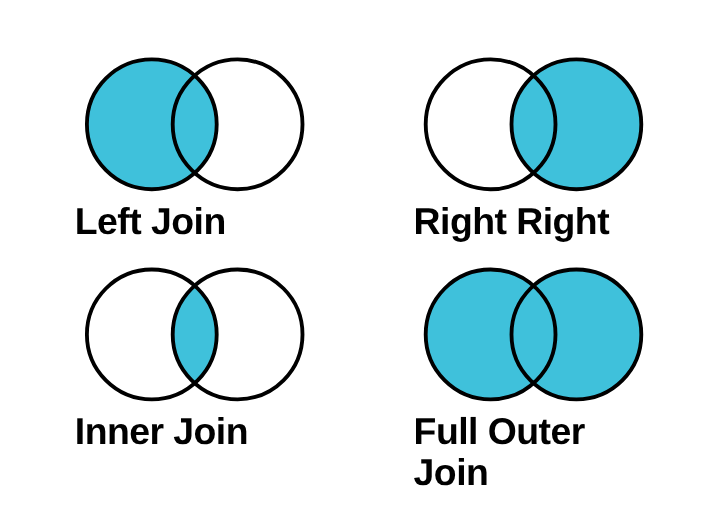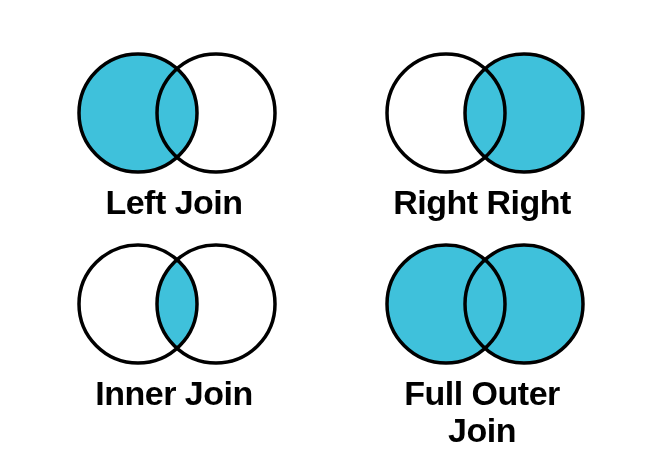--- a/index.html
+++ b/index.html
@@ -22,21 +22,21 @@
   }
   figure.venn-cell svg {
     display: block;
   }
   .cell-tl { left: 68px;  top: 48px;  }
   .cell-tr { left: 376px; top: 48px;  }
   .cell-bl { left: 68px;  top: 239px; }
   .cell-br { left: 376px; top: 239px; }
   .venn-label {
     margin-top: 6px;
-    text-align: center;
+    text-align: left;
     font-size: 34px;
     line-height: 37px;
     font-weight: bold;
     color: #000000;
     letter-spacing: -0.5px;
   }
 </style>
 </head>
 <body>
 

